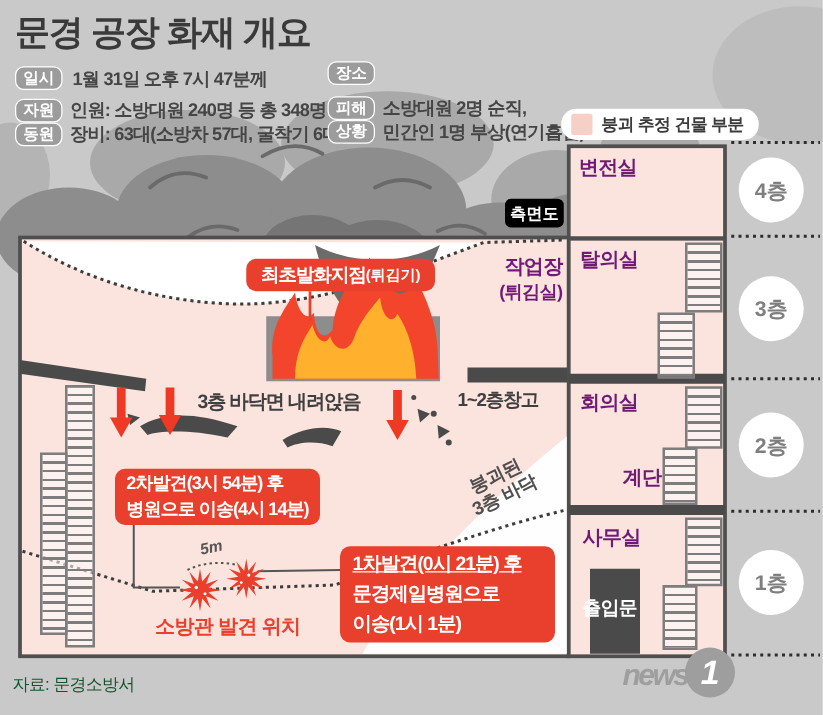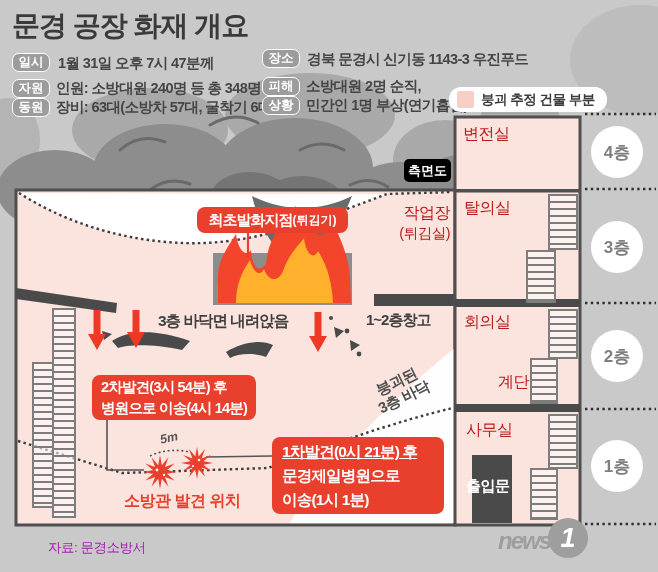--- a/index.html
+++ b/index.html
@@ -10,31 +10,31 @@
   .title{left:12px;top:7px;font-size:28px;font-weight:800;color:#3a3a3a;letter-spacing:-1px;}
   .pill{width:38px;height:19px;background:#9c9c9c;border:1.5px solid #fff;border-radius:7px;
         color:#fff;font-size:12.5px;font-weight:700;display:flex;align-items:center;justify-content:center;box-sizing:border-box;}
   .hval{font-size:14.5px;font-weight:600;color:#454545;letter-spacing:-0.6px;white-space:nowrap;}
   .legend{left:449px;top:87px;height:25px;background:#fff;border-radius:12px;display:flex;align-items:center;
           padding:0 12px 0 8px;gap:7px;}
   .legend .sq{width:17px;height:17px;background:#f6cfc7;border-radius:2px;}
   .legend .lt{font-size:13.5px;font-weight:600;color:#3b3b3b;letter-spacing:-0.5px;white-space:nowrap;}
   .sideview{left:404px;top:159px;width:47px;height:23px;background:#000000;border-radius:5px;color:#fff;
             font-size:13px;font-weight:700;display:flex;align-items:center;justify-content:center;}
-  .room{font-size:16px;color:#b91c1c;font-weight:400;letter-spacing:-0.5px;white-space:nowrap;}
+  .room{font-size:16px;color:#701a75;font-weight:700;letter-spacing:-0.5px;white-space:nowrap;}
   .floor-lb{font-size:17px;color:#7f7f7f;font-weight:600;}
   .circle{position:absolute;width:52px;height:52px;border-radius:50%;background:#fff;display:flex;
           align-items:center;justify-content:center;z-index:2;}
   .redbox{background:#e8402d;border-radius:8px;color:#fff;font-weight:700;z-index:3;position:absolute;}
   .redline{line-height:21px;font-size:14.5px;letter-spacing:-0.8px;white-space:nowrap;}
   .note{font-size:15.5px;color:#3f3f3f;font-weight:600;letter-spacing:-1px;white-space:nowrap;}
   .rednote{font-size:16px;color:#e8402d;font-weight:800;letter-spacing:-0.5px;white-space:nowrap;}
   .ladder{position:absolute;z-index:2;border:2px solid #7d7d7d;background:
           repeating-linear-gradient(to bottom,rgba(255,255,255,.55) 0 5px,#7d7d7d 5px 7px);box-sizing:border-box;}
-  .src{left:10px;top:539px;font-size:13.5px;color:#a21caf;letter-spacing:-0.5px;margin-left:38px;}
+  .src{left:10px;top:539px;font-size:13.5px;color:#14532d;letter-spacing:-0.5px;}
   .news1{left:498px;top:524px;display:flex;align-items:center;z-index:3;}
   .news1 .nw{font-size:24px;font-weight:800;font-style:italic;color:#9e9e9e;letter-spacing:-2px;}
   .news1 .nc{width:40px;height:40px;border-radius:50%;background:#9e9e9e;color:#fff;display:flex;align-items:center;
              justify-content:center;font-size:27px;font-weight:800;font-style:italic;margin-left:-2px;margin-top:-6px;}
 </style>
 </head>
 <body>
 
 <div class="stage">
 
@@ -160,21 +160,20 @@
 
   <div class="ov pill" style="left:12px;top:53px;">일시</div>
   <div class="ov hval" style="left:58px;top:54px;">1월 31일 오후 7시 47분께</div>
 
   <div class="ov pill" style="left:12px;top:79px;">자원</div>
   <div class="ov pill" style="left:12px;top:98px;">동원</div>
   <div class="ov hval" style="left:56px;top:79px;">인원: 소방대원 240명 등 총 348명</div>
   <div class="ov hval" style="left:56px;top:98px;">장비: 63대(소방차 57대, 굴착기 6대)</div>
 
   <div class="ov pill" style="left:262px;top:49px;">장소</div>
-  <div class="ov hval" style="left:307px;top:50px;">경북 문경시 신기동 1143-3 우진푸드</div>
 
   <div class="ov pill" style="left:262px;top:77px;">피해</div>
   <div class="ov pill" style="left:262px;top:96px;">상황</div>
   <div class="ov hval" style="left:306px;top:77px;">소방대원 2명 순직,</div>
   <div class="ov hval" style="left:306px;top:96px;">민간인 1명 부상(연기흡입)</div>
 
   <div class="ov legend">
     <span class="sq"></span>
     <span class="lt">붕괴 추정 건물 부분</span>
   </div>

